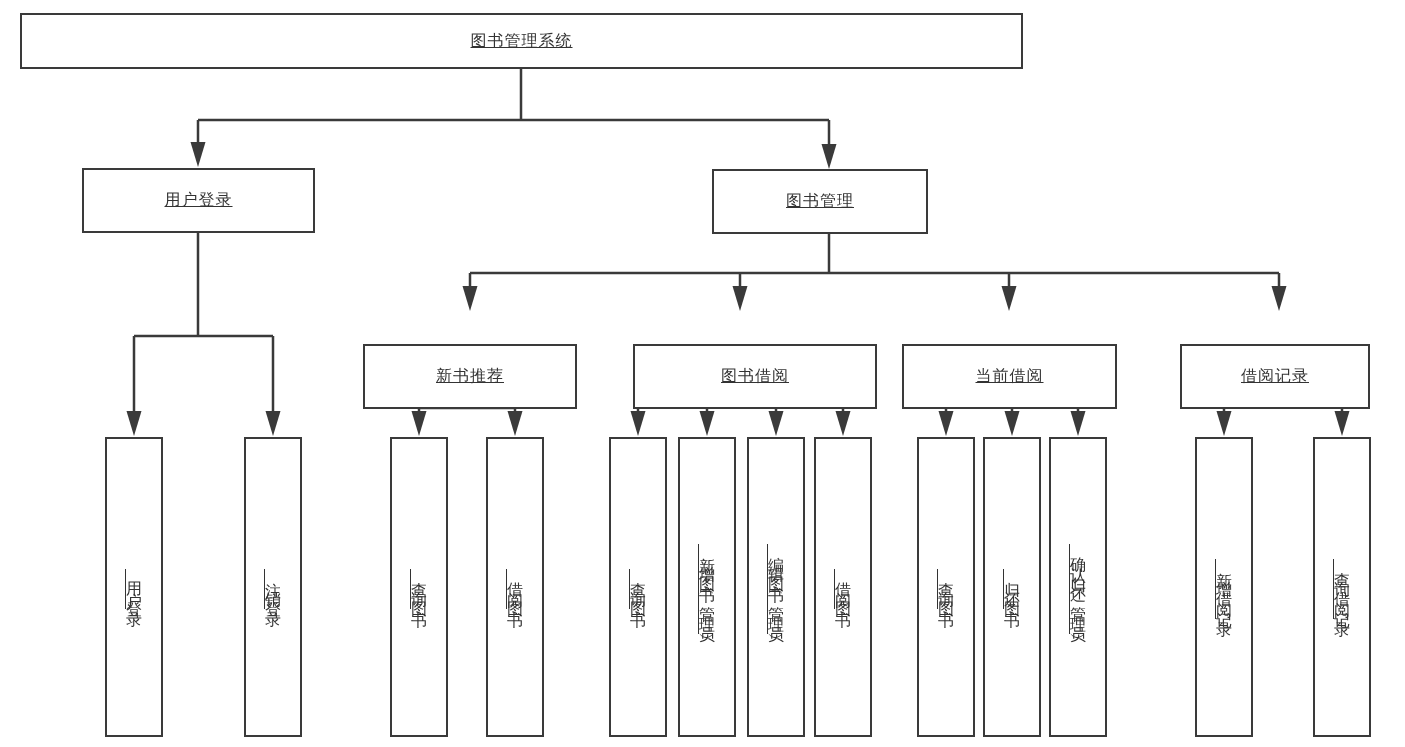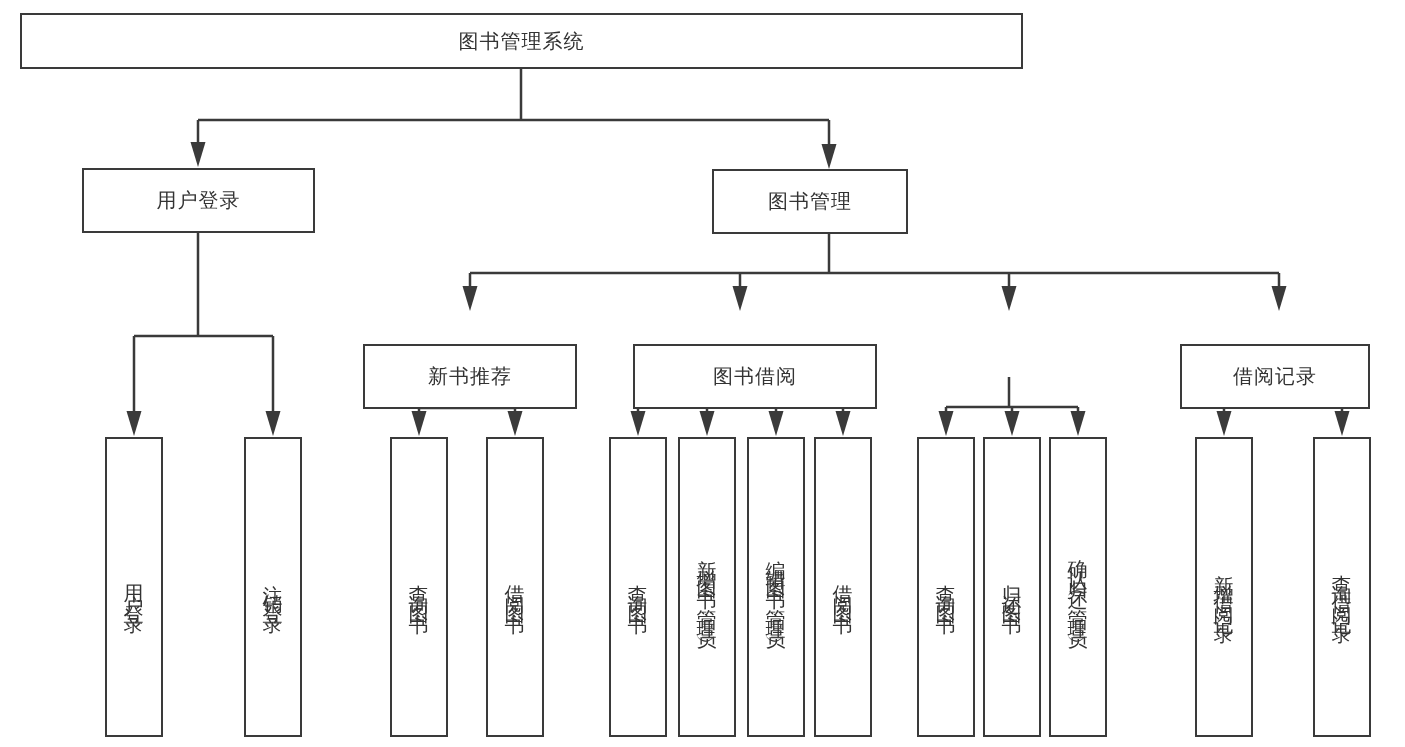--- a/index.html
+++ b/index.html
@@ -18,35 +18,36 @@
   }
   #connectors{position:absolute;left:0;top:0;width:1405px;height:747px;}
   #connectors path{stroke:var(--line);stroke-width:2.5;fill:none;}
   #connectors polygon{fill:var(--line);stroke:none;}
   .node{
     position:absolute;
     box-sizing:border-box;
     border:2.5px solid var(--line);
     background:#fff;
     display:flex;align-items:center;justify-content:center;
-    font-size:20px;color:var(--text);
+    font-size:16px;color:var(--text);
     letter-spacing:1px;
     z-index:2;
+    text-decoration:underline;
   }
   .leaf{
     writing-mode:vertical-rl;
     letter-spacing:10px;
     line-height:1;
     padding-top:4px;
   }
   
   .n-root{left:20px;top:13px;width:1003px;height:56px;}
   
   .n-user-login{left:82px;top:168px;width:233px;height:65px;}
-  .n-book-mgmt{left:712px;top:169px;width:196px;height:65px;}
+  .n-book-mgmt{left:712px;top:169px;width:216px;height:65px;}
   
   .n-sec{top:312px;height:65px;margin-top:32px;}
   .n-rec{left:363px;width:214px;}
   .n-borrow{left:633px;width:244px;}
   .n-current{left:902px;width:215px;}
   .n-record{left:1180px;width:190px;}
   
   .lf{top:437px;width:58px;height:300px;}
   .lf-1{left:105px;} .lf-2{left:244px;}
   .lf-3{left:390px;} .lf-4{left:486px;}
@@ -108,20 +109,21 @@
     </g>
   </svg>
 
   <div class="node n-root">图书管理系统</div>
 
   <div class="node n-user-login">用户登录</div>
   <div class="node n-book-mgmt">图书管理</div>
 
   <div class="node n-sec n-rec">新书推荐</div>
   <div class="node n-sec n-borrow">图书借阅</div>
+  <div class="node n-sec n-current">当前借阅</div>
   <div class="node n-sec n-record">借阅记录</div>
 
   <div class="node leaf lf lf-1">用户登录</div>
   <div class="node leaf lf lf-2">注销登录</div>
 
   <div class="node leaf lf lf-3">查询图书</div>
   <div class="node leaf lf lf-4">借阅图书</div>
 
   <div class="node leaf lf lf-5">查询图书</div>
   <div class="node leaf lf lf-6">新增图书（管理员）</div>

